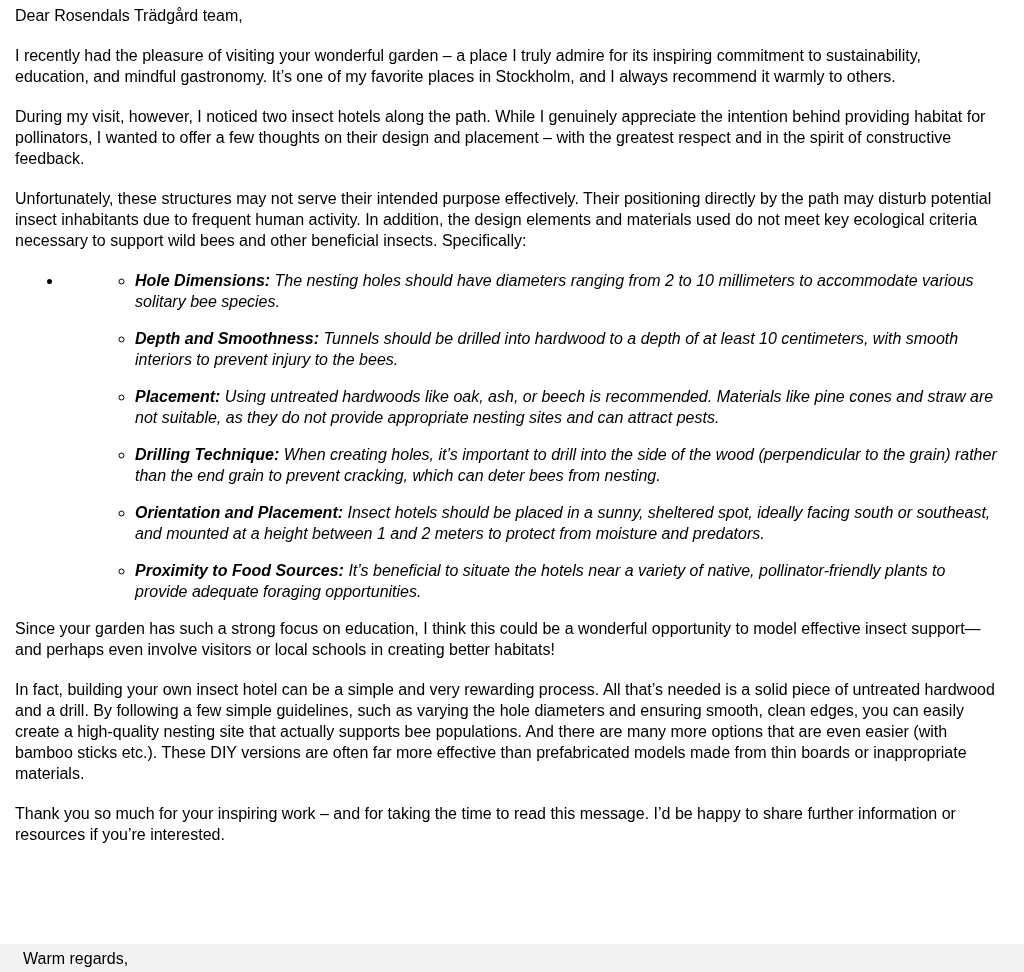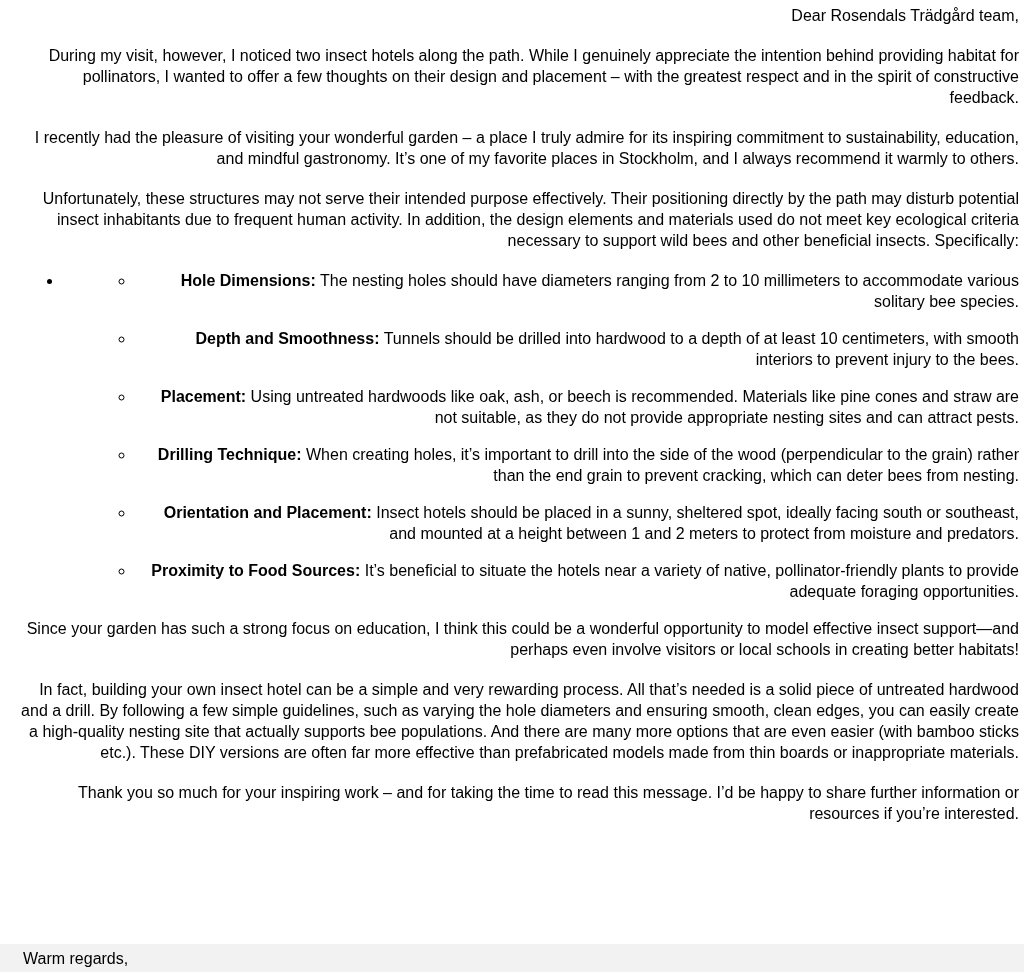--- a/index.html
+++ b/index.html
@@ -11,30 +11,30 @@
     height: 972px;
     position: relative;
     overflow: hidden;
     background: #ffffff;
     color: #000000;
     font-family: "Liberation Sans", "DejaVu Sans", sans-serif;
     font-size: 16px;
     line-height: 21px;
   }
   .content {
-    padding: 5px 5px 0 15px;
-    text-align: right;
+    padding: 5px 26px 0 15px;
   }
   p {
     margin: 0 0 19px 0;
   }
   ul.lvl1 {
     list-style-type: disc;
     margin: 0 0 16px 0;
     padding: 0 0 0 48px;
+    font-style: italic;
   }
   li.lvl1-item {
     min-height: 21px;
   }
   ul.lvl2 {
     list-style-type: circle;
     margin: 12px 0 0 0;
     padding: 0 0 0 72px;
   }
   ul.lvl2 li {
@@ -59,23 +59,23 @@
     box-sizing: border-box;
   }
 </style>
 </head>
 <body>
 
 <div class="content">
 
   <p>Dear Rosendals Trädgård team,</p>
 
+  <p>I recently had the pleasure of visiting your wonderful garden – a place I truly admire for its inspiring commitment to sustainability, education, and mindful gastronomy. It’s one of my favorite places in Stockholm, and I always recommend it warmly to others.</p>
+
   <p>During my visit, however, I noticed two insect hotels along the path. While I genuinely appreciate the intention behind providing habitat for pollinators, I wanted to offer a few thoughts on their design and placement – with the greatest respect and in the spirit of constructive feedback.</p>
-
-  <p>I recently had the pleasure of visiting your wonderful garden – a place I truly admire for its inspiring commitment to sustainability, education, and mindful gastronomy. It’s one of my favorite places in Stockholm, and I always recommend it warmly to others.</p>
 
   <p>Unfortunately, these structures may not serve their intended purpose effectively. Their positioning directly by the path may disturb potential insect inhabitants due to frequent human activity. In addition, the design elements and materials used do not meet key ecological criteria necessary to support wild bees and other beneficial insects. Specifically:</p>
 
   <ul class="lvl1">
     <li class="lvl1-item">
       <ul class="lvl2">
         <li>
           <strong>Hole Dimensions:</strong>
           <span>The nesting holes should have diameters ranging from 2 to 10 millimeters to accommodate various solitary bee species.</span>
         </li>

